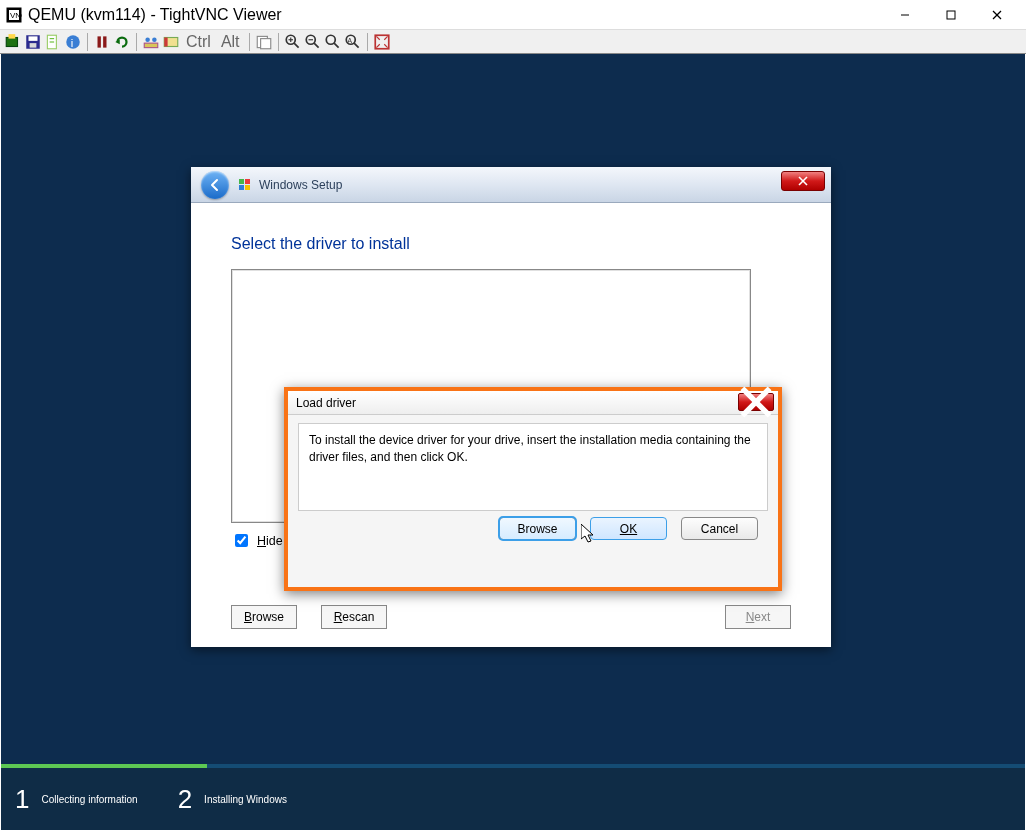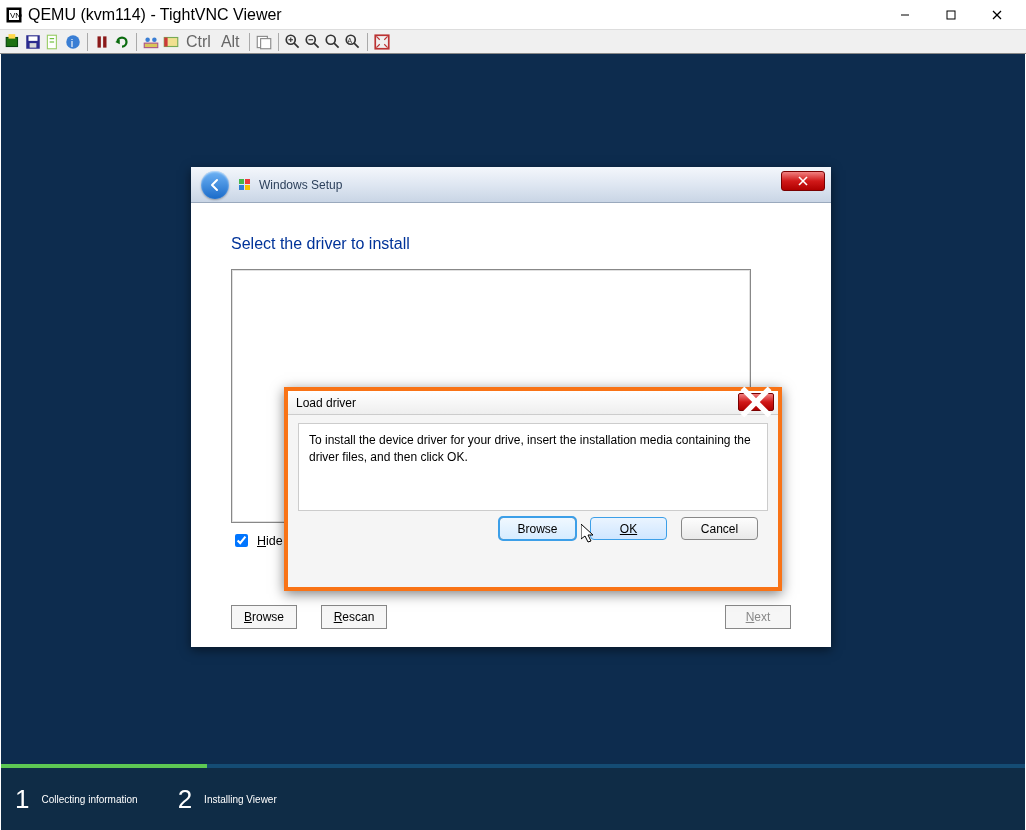--- a/index.html
+++ b/index.html
@@ -267,21 +267,21 @@
     <div class="progress-bar">
       <div class="progress-fill"></div>
     </div>
     <div class="steps">
       <div class="step">
         <span class="step-num">1</span>
         <span class="step-label">Collecting information</span>
       </div>
       <div class="step">
         <span class="step-num">2</span>
-        <span class="step-label">Installing Viewer</span>
+        <span class="step-label">Installing Windows</span>
       </div>
     </div>
   </div>
 
   <svg class="cursor" style="left:580px; top:470px;" viewBox="0 0 16 22">
     <polygon points="0,0 0,15 4,12 7,18 10,17 7,11 12,11" fill="#fff" stroke="#000" stroke-width="1"></polygon>
   </svg>
 
 </div>
 

